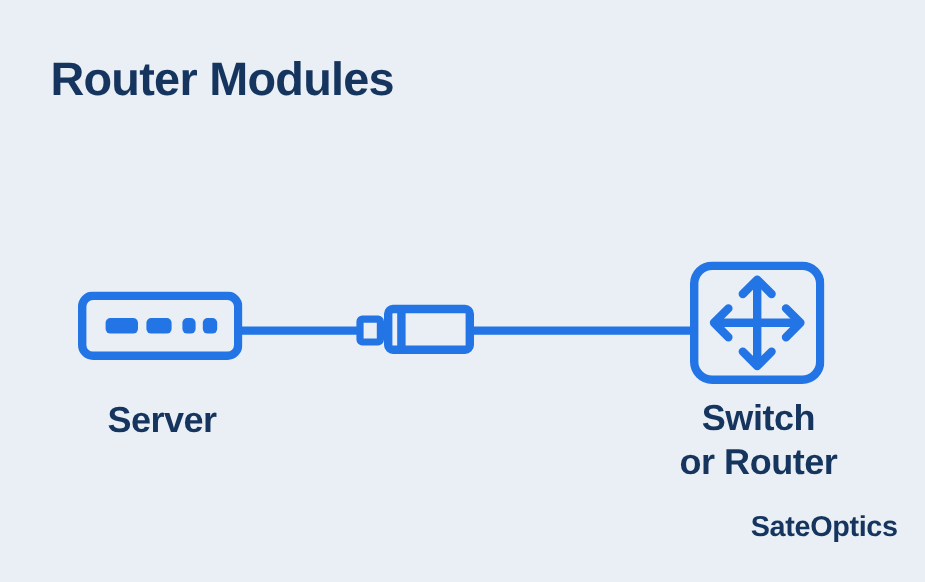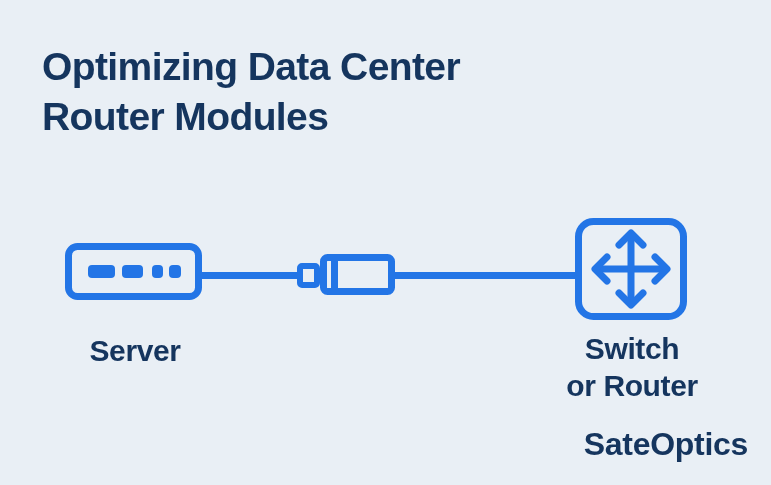--- a/index.html
+++ b/index.html
@@ -60,32 +60,31 @@
     line-height: 37px;
   }
   .node-label.server { left: 135px; top: 332px; }
   .node-label.module { left: 371px; top: 332px; }
   .node-label.switch { left: 632px; top: 330px; }
 
   .brand {
     position: absolute;
     right: 23px; top: 426px;
     color: var(--navy, #15355e);
-    font-size: 32px;
+    font-size: 24px;
     font-weight: 700;
     letter-spacing: -0.3px;
   }
 </style>
 </head>
 <body>
 
 <div class="canvas">
 
   <h1 class="title">
-    <span class="line">Optimizing Data Center</span>
     <span class="line">Router Modules</span>
   </h1>
 
   <div class="diagram">
 
     <div class="connector c1"></div>
     <div class="connector c2"></div>
 
     <div class="icon server">
       <svg width="137" height="57" viewBox="0 0 137 57" aria-hidden="true">

